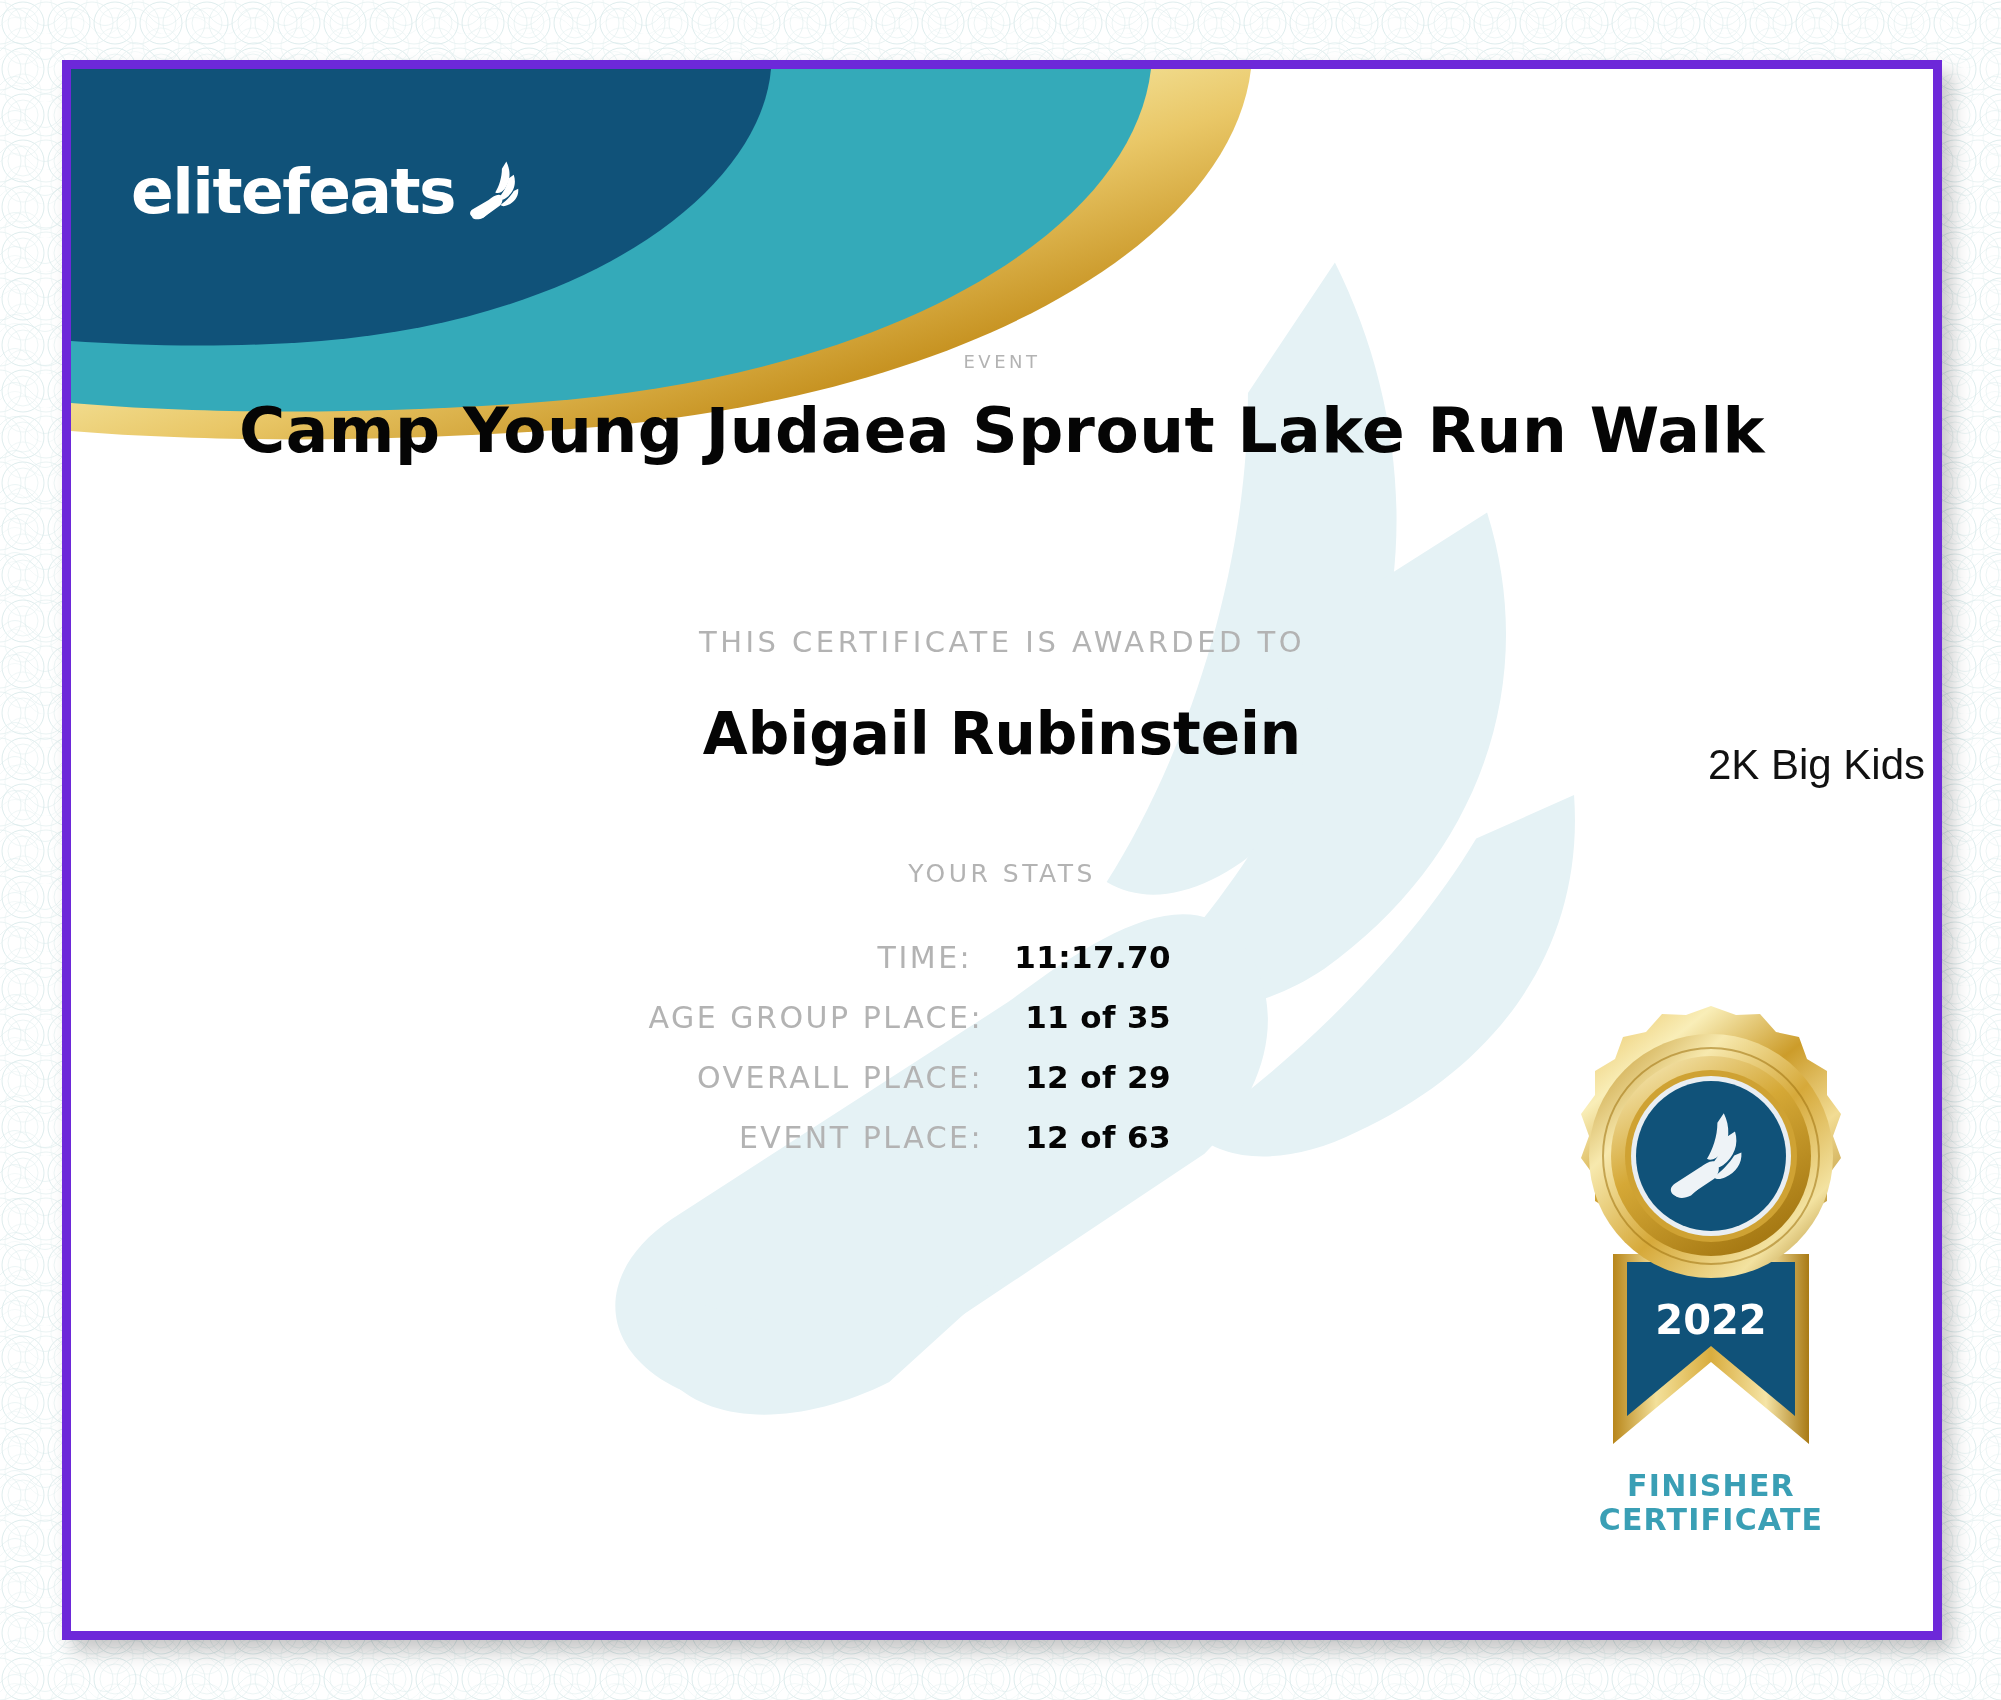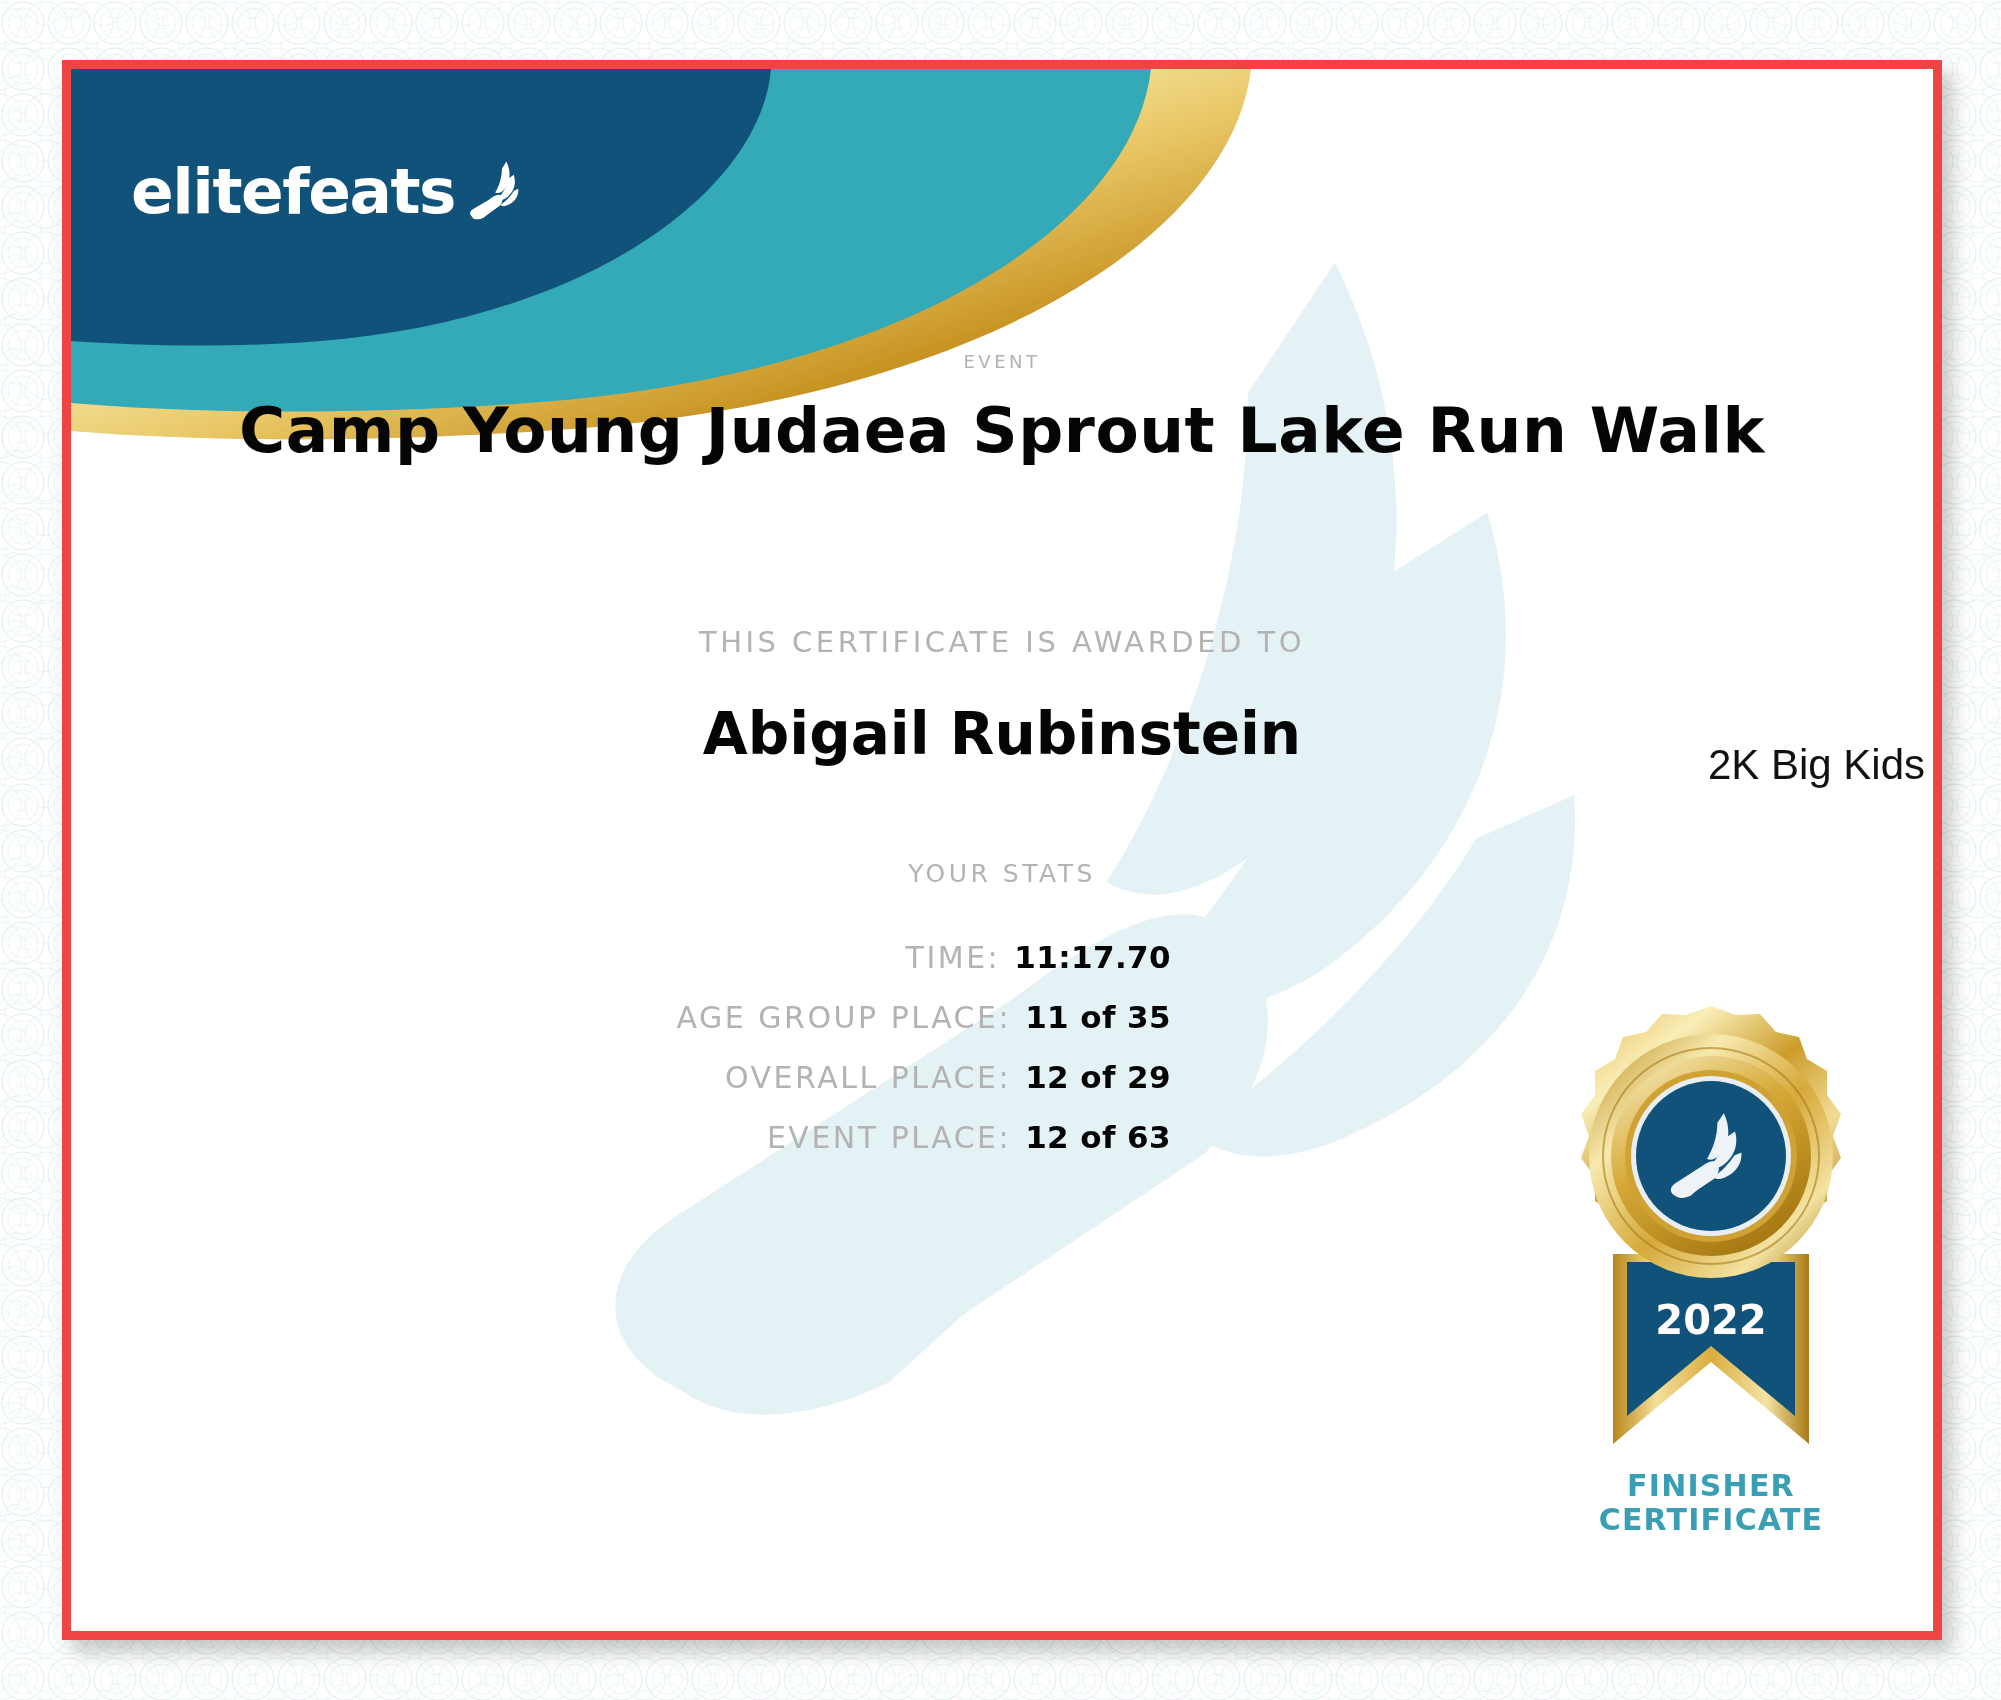--- a/index.html
+++ b/index.html
@@ -20,21 +20,21 @@
     position:absolute; inset:0;
     opacity:.55;
   }
 
   
   #cert {
     position:absolute;
     left:62px; top:60px;
     width:1880px; height:1580px;
     background:#ffffff;
-    border:9px solid #ef4444;
+    border:9px solid #6d28d9;
     box-shadow:10px 12px 18px rgba(0,0,0,.22);
     overflow:hidden;
   }
   #cert-inner { position:absolute; inset:0; overflow:hidden; }
 
   
   .swoosh { position:absolute; top:0; left:0; }
 
   
   #logo-block {
@@ -118,20 +118,21 @@
     position:absolute;
     left:0; top:870px; width:1100px;
   }
   .stat-row {
     display:flex;
     justify-content:flex-end;
     align-items:baseline;
     padding-right:0;
     margin-bottom:24px;
     white-space:nowrap;
+    gap:28px;
   }
   .stat-label {
     color:#b3b3b3;
     font-size:30px;
     letter-spacing:2.5px;
     font-family:"DejaVu Sans", sans-serif;
   }
   .stat-value {
     color:#050505;
     font-size:31px;

